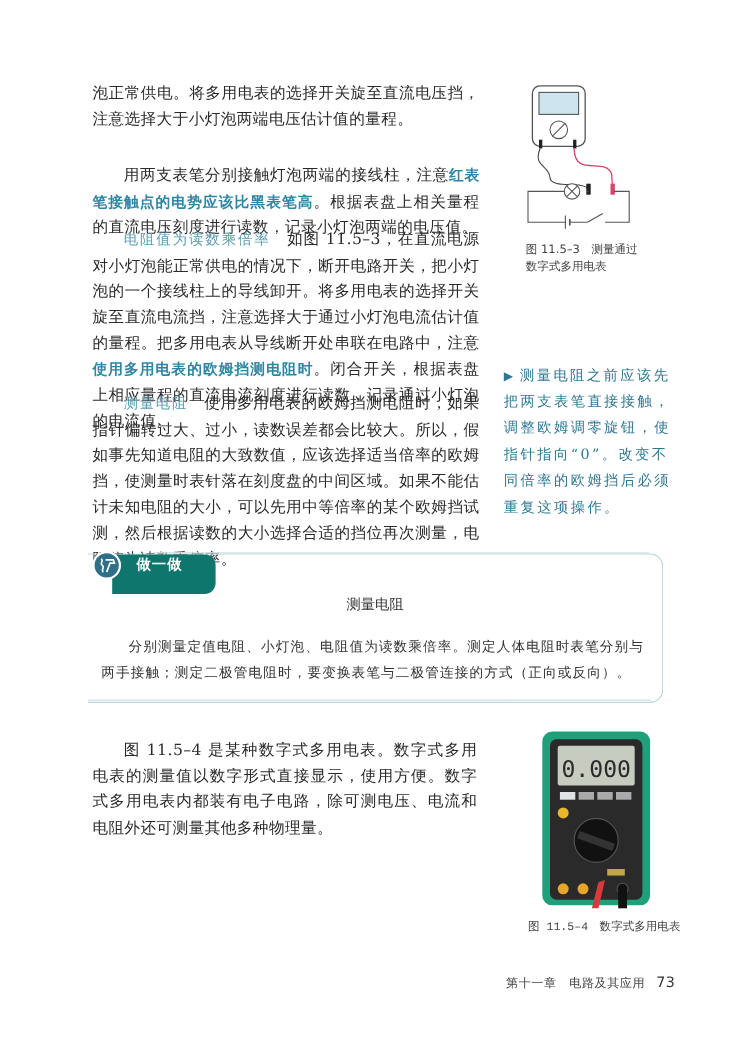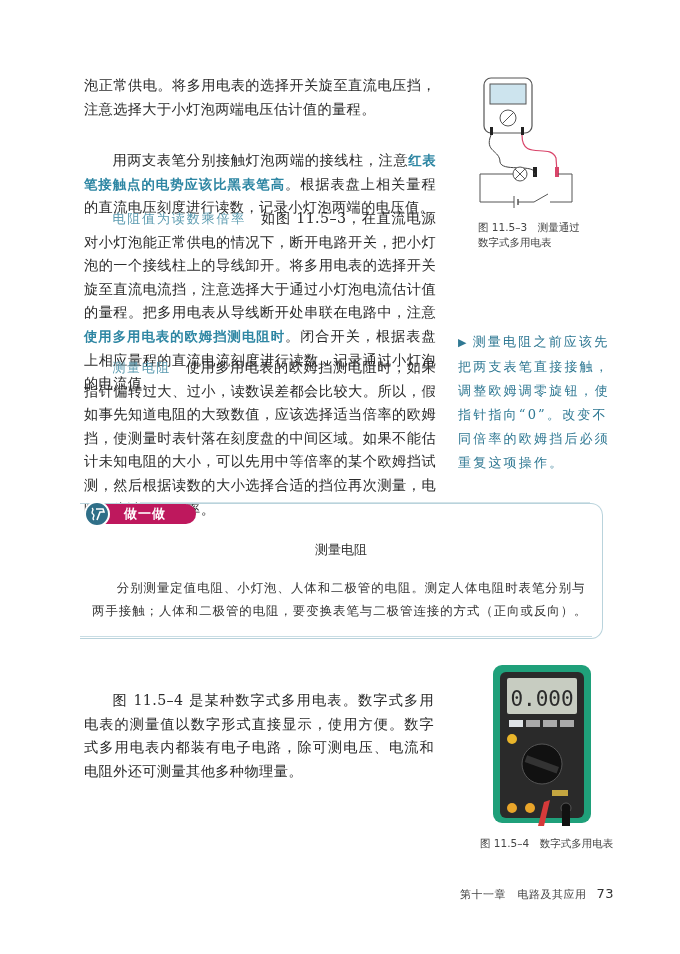--- a/index.html
+++ b/index.html
@@ -30,21 +30,21 @@
     .activity-topline {
       position: absolute; left: 140px; top: 502px; width: 450px; height: 1.2px; background: #d3e3e8;
     }
     .activity-bottomline {
       position: absolute; left: 80px; top: 636px; width: 512px; height: 1.2px; background: #c9dde4;
     }
     .badge {
       position: absolute; left: 84px; top: 501px; height: 24px;
     }
     .badge-pill {
-      position: absolute; left: 18px; top: 3px; width: 94px; height: 20px; background: #be185d;
+      position: absolute; left: 18px; top: 3px; width: 94px; height: 36px; background: #0f766e;
       border-radius: 0 10px 10px 0; color: #ffffff;
       font-family: "DejaVu Sans", "Liberation Sans", sans-serif; font-weight: bold; font-size: 13px;
       line-height: 20px; padding-left: 22px; box-sizing: border-box; letter-spacing: 1px;
     }
     .badge-icon {
       position: absolute; left: 0; top: 0; width: 26px; height: 26px; border-radius: 50%;
       background: #2f6f88; border: 2px solid #ffffff; box-sizing: border-box;
     }
     .activity-title {
       position: absolute; left: 80px; width: 522px; top: 541px; text-align: center;
@@ -106,38 +106,38 @@
 <div class="badge">
   <div class="badge-pill">做一做</div>
   <div class="badge-icon">
     <svg width="22" height="22" viewBox="0 0 22 22" style="position:absolute; left:0; top:0;">
       <path d="M6 5 C 9 7, 4 9, 7 11 C 10 13, 5 15, 8 17" fill="none" stroke="#fff" stroke-width="1.4"></path>
       <path d="M10 6 L 17 6 L 18 9 L 14 9 L 11 17" fill="none" stroke="#fff" stroke-width="1.6"></path>
     </svg>
   </div>
 </div>
 <div class="activity-title">测量电阻</div>
-<p class="activity-text" style="text-indent:2em;">分别测量定值电阻、小灯泡、人体和二极管的电阻。测定人体电阻时表笔分别与两手接触；人体和二极管的电阻，要变换表笔与二极管连接的方式（正向或反向）。</p>
+<p class="activity-text" style="text-indent:2em;">分别测量定值电阻、小灯泡、电阻值为读数乘倍率。测定人体电阻时表笔分别与两手接触；测定二极管电阻时，要变换表笔与二极管连接的方式（正向或反向）。</p>
 
-<p class="para indent" style="left:84px; top:661px; width:350px;">图 11.5–4 是某种数字式多用电表。数字式多用电表的测量值以数字形式直接显示，使用方便。数字式多用电表内都装有电子电路，除可测电压、电流和电阻外还可测量其他多种物理量。</p>
+<p class="para indent" style="left:84px; top:643px; width:350px;">图 11.5–4 是某种数字式多用电表。数字式多用电表的测量值以数字形式直接显示，使用方便。数字式多用电表内都装有电子电路，除可测电压、电流和电阻外还可测量其他多种物理量。</p>
 
 <svg style="position:absolute; left:492px; top:664px;" width="100" height="162" viewBox="0 0 100 162">
   <rect x="1" y="1" width="98" height="158" rx="9" fill="#1fa07a"></rect>
   <rect x="8" y="8" width="84" height="146" rx="6" fill="#2a2a2a"></rect>
   <rect x="15" y="14" width="70" height="36" rx="2" fill="#c7ccc1"></rect>
   <text x="50" y="42" text-anchor="middle" font-family="DejaVu Sans Mono, monospace" font-size="21" fill="#2b2b2b">0.000</text>
   <rect x="17" y="56" width="14" height="7" fill="#dfe3e6"></rect>
   <rect x="34" y="56" width="14" height="7" fill="#aaa"></rect>
   <rect x="51" y="56" width="14" height="7" fill="#aaa"></rect>
   <rect x="68" y="56" width="14" height="7" fill="#aaa"></rect>
   <circle cx="20" cy="75" r="5" fill="#e9b52a"></circle>
   <circle cx="50" cy="100" r="20" fill="#111" stroke="#555" stroke-width="1"></circle>
   <rect x="33" y="97" width="34" height="7" fill="#333" transform="rotate(20 50 100)"></rect>
   <rect x="60" y="126" width="16" height="6" fill="#c4a640"></rect>
   <circle cx="20" cy="144" r="5" fill="#e9a52a"></circle>
   <circle cx="38" cy="144" r="5" fill="#e9a52a"></circle>
   <path d="M52 138 L 58 136 L 52 162 L 46 162 Z" fill="#d63a3a"></path>
   <circle cx="74" cy="144" r="5" fill="#111" stroke="#555"></circle>
   <rect x="70" y="146" width="8" height="16" fill="#111"></rect>
 </svg>
-<div class="caption" style="left:480px; top:836px;">图 11.5–4　数字式多用电表</div>
+<div class="caption" style="left:480px; top:836px;font-family:Liberation Mono, monospace;">图 11.5–4　数字式多用电表</div>
 
 <div class="footer"><span>第十一章　电路及其应用</span><span class="page">73</span></div>
 
 </body></html>

